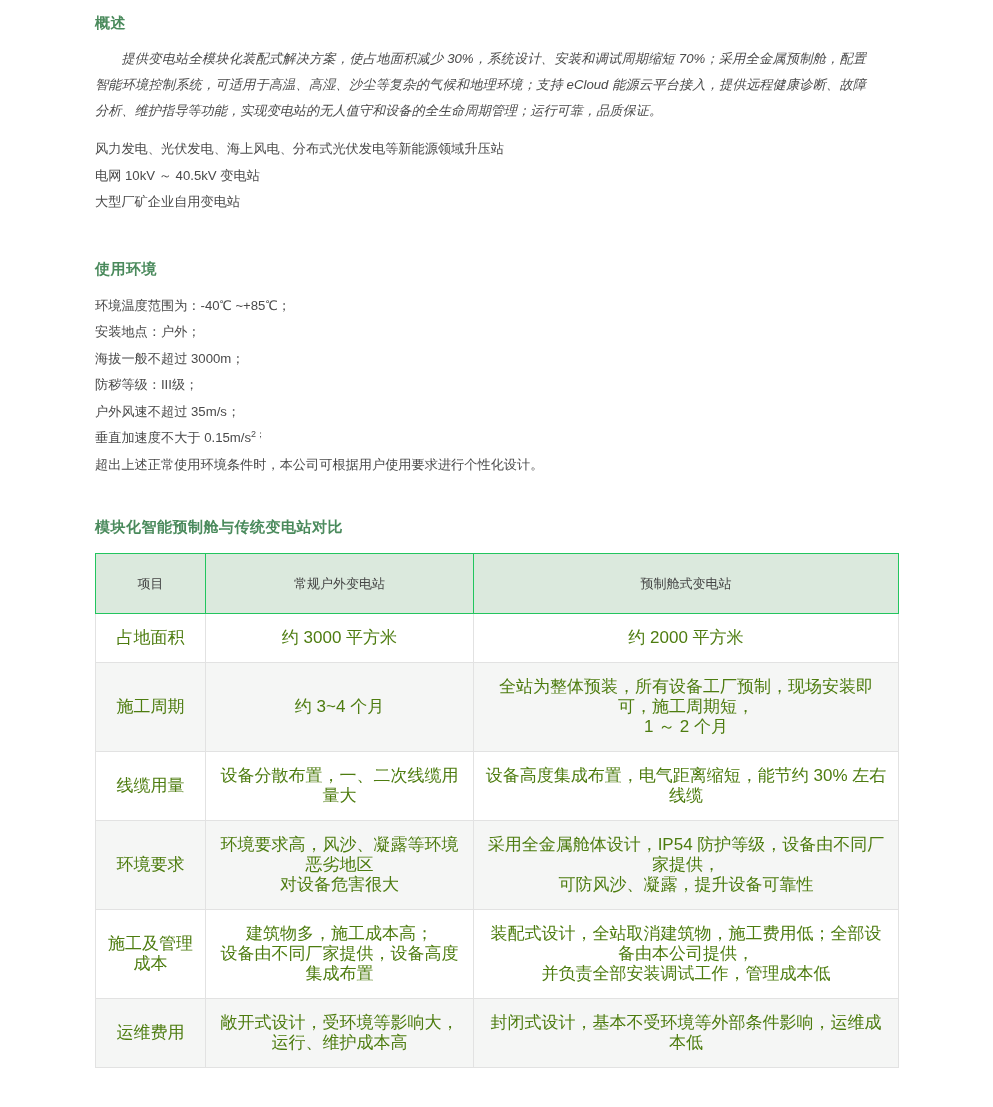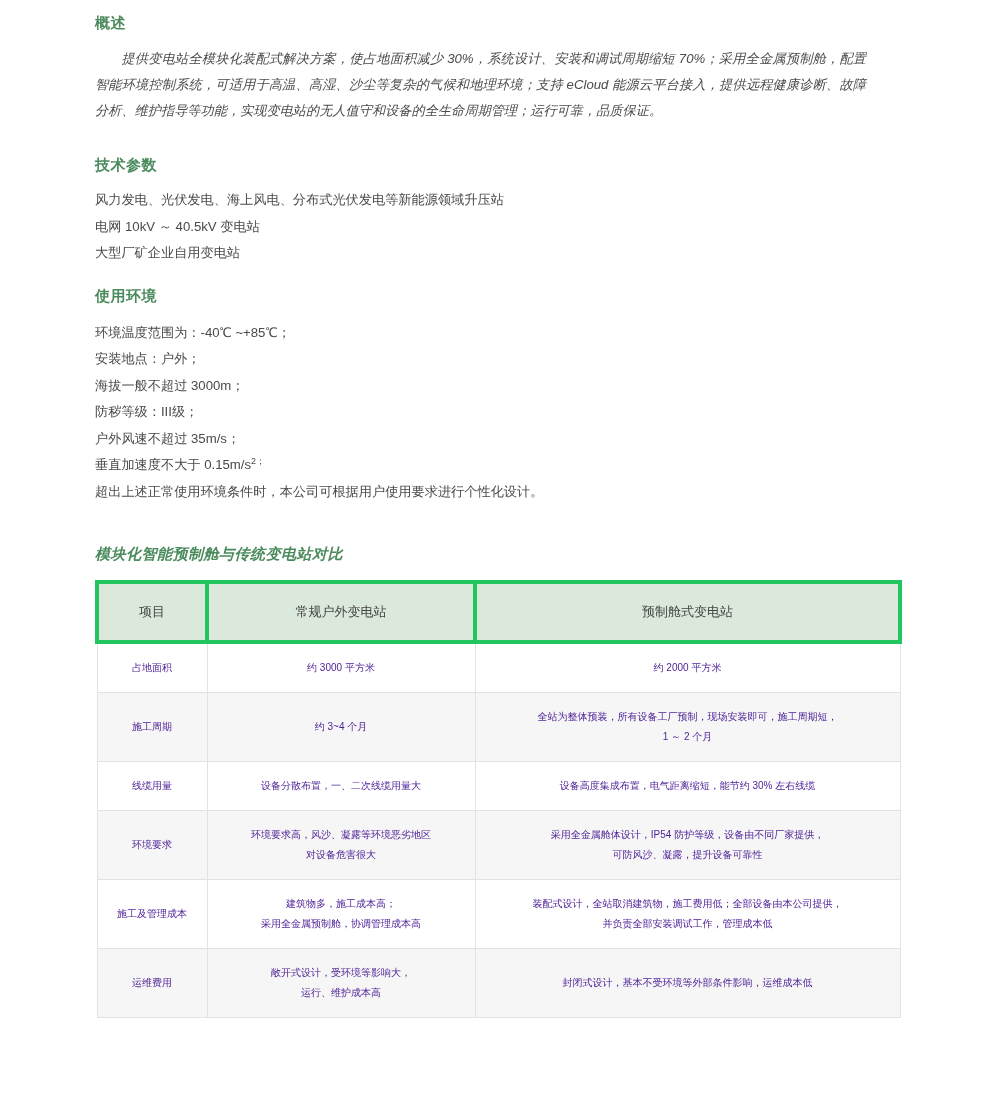--- a/index.html
+++ b/index.html
@@ -41,54 +41,54 @@
   }
   #tech-title { margin-top: 32px; }
   .lines {
     margin-top: 12px;
   }
   .line {
     font-size: 13.2px;
     line-height: 26.5px;
     color: #4a4a4a;
   }
-  #env-title { margin-top: 20px; }
+  #env-title { margin-top: 44px; }
   #env-lines { margin-top: 14px; }
   .line sup {
     font-size: 9px;
     vertical-align: super;
     line-height: 0;
   }
-  #compare-title { margin-top: 40px; font-style: italic; }
+  #compare-title { margin-top: 40px; }
 
   table.compare {
     margin-top: 16px;
     width: 803px;
     border-collapse: collapse;
     table-layout: fixed;
   }
   table.compare col.c1 { width: 110px; }
   table.compare col.c2 { width: 268px; }
   table.compare col.c3 { width: 425px; }
 
   table.compare th {
     background: #dbe9dd;
-    border: 4px solid #22c55e;
+    border: 1px solid #22c55e;
     font-size: 13px;
     font-weight: normal;
     color: #444444;
     text-align: center;
     height: 60px;
     padding: 6px 8px;
   }
   table.compare td {
     border: 1px solid #e2e2e2;
-    font-size: 10px;
+    font-size: 17px;
     line-height: 20px;
-    color: #4c1d95;
+    color: #4d7c0f;
     text-align: center;
     padding: 14px 10px;
     vertical-align: middle;
   }
   table.compare tr.alt td {
     background: #f5f6f5;
   }
   table.compare td.first-col {
     background: transparent;
   }
@@ -101,21 +101,20 @@
 <body>
 
 <div class="page">
 
   <div class="block">
     <h2 class="section-title" id="overview-title">概述</h2>
     <p class="para">提供变电站全模块化装配式解决方案，使占地面积减少 30%，系统设计、安装和调试周期缩短 70%；采用全金属预制舱，配置智能环境控制系统，可适用于高温、高湿、沙尘等复杂的气候和地理环境；支持 eCloud 能源云平台接入，提供远程健康诊断、故障分析、维护指导等功能，实现变电站的无人值守和设备的全生命周期管理；运行可靠，品质保证。</p>
   </div>
 
   <div class="block">
-    <h2 class="section-title" id="tech-title">技术参数</h2>
     <div class="lines">
       <div class="line">风力发电、光伏发电、海上风电、分布式光伏发电等新能源领域升压站</div>
       <div class="line">电网 10kV ～ 40.5kV 变电站</div>
       <div class="line">大型厂矿企业自用变电站</div>
     </div>
   </div>
 
   <div class="block">
     <h2 class="section-title" id="env-title">使用环境</h2>
     <div class="lines" id="env-lines">
@@ -182,21 +181,21 @@
           </td>
           <td class="cell-lines">
             <span>采用全金属舱体设计，IP54 防护等级，设备由不同厂家提供，</span>
             <span>可防风沙、凝露，提升设备可靠性</span>
           </td>
         </tr>
         <tr>
           <td class="first-col">施工及管理成本</td>
           <td class="cell-lines">
             <span>建筑物多，施工成本高；</span>
-            <span>采用全金属预制舱，协调管理成本高</span>
+            <span>设备由不同厂家提供，设备高度集成布置</span>
           </td>
           <td class="cell-lines">
             <span>装配式设计，全站取消建筑物，施工费用低；全部设备由本公司提供，</span>
             <span>并负责全部安装调试工作，管理成本低</span>
           </td>
         </tr>
         <tr class="alt">
           <td class="first-col">运维费用</td>
           <td class="cell-lines">
             <span>敞开式设计，受环境等影响大，</span>

